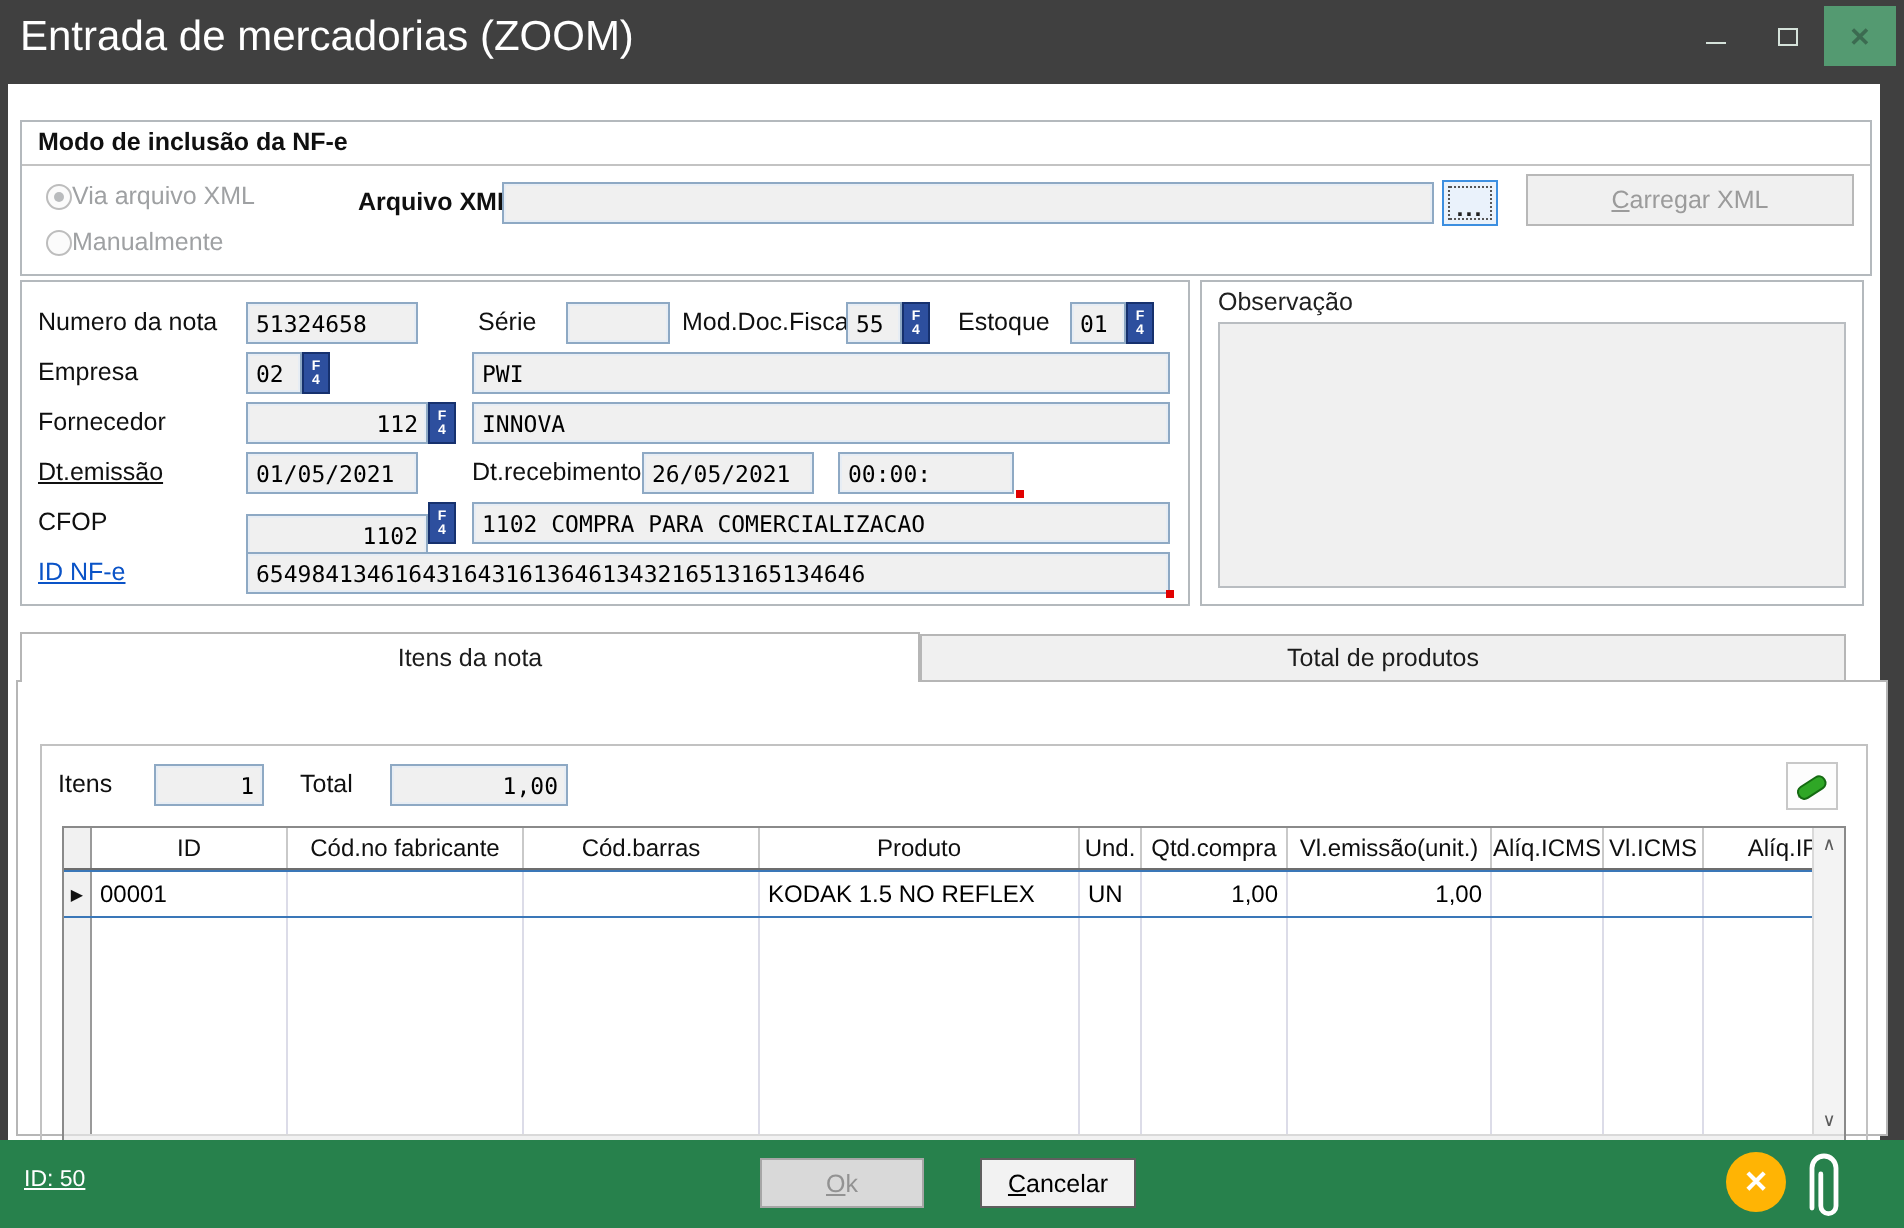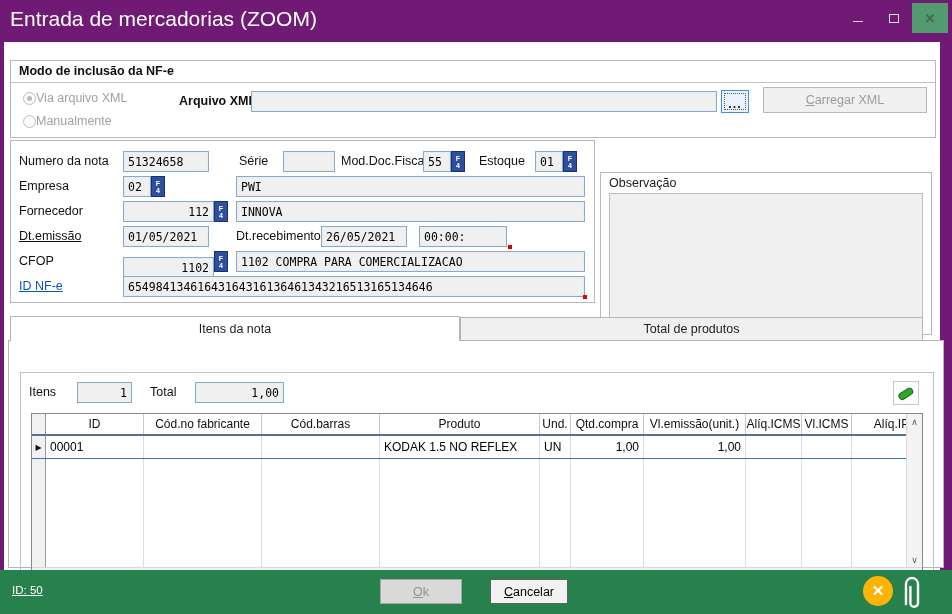--- a/index.html
+++ b/index.html
@@ -1,17 +1,17 @@
 <!DOCTYPE html>
 <html><head>
 <meta charset="utf-8">
 <style>
   * { box-sizing: border-box; margin: 0; padding: 0; }
   body { font-family: "Liberation Sans", sans-serif; background:#555; }
-  .window { position:relative; width:952px; height:614px; background:#701a75; overflow:hidden; }
+  .window { position:relative; width:952px; height:614px; background:#404040; overflow:hidden; }
 
   
   .titlebar { position:absolute; top:0; left:0; right:0; height:42px; }
   .title { position:absolute; left:10px; top:7px; color:#fff; font-size:21px; font-weight:400; }
   .win-controls { position:absolute; right:4px; top:3px; display:flex; height:30px; }
   .win-btn { width:36px; height:30px; display:flex; align-items:center; justify-content:center; color:#dde9e1; font-size:13px; }
   .win-btn .min-line { width:10px; height:0; border-top:1.5px solid #d5e2da; margin-top:6px; }
   .win-btn .max-box { width:10px; height:9px; border:1.5px solid #d5e2da; }
   .win-btn.close { background:#549a71; color:#3c6b51; font-weight:700; }
 
@@ -179,21 +179,21 @@
           <span>F</span>
           <span>4</span>
         </div>
       <div class="fld" style="left:225px; top:110px; width:349px;">1102 COMPRA PARA COMERCIALIZACAO</div>
 
       <div class="flabel link" style="left:8px; top:135px;">ID NF-e</div>
       <div class="fld" style="left:112px; top:135px; width:462px;">65498413461643164316136461343216513165134646</div>
       <div class="reddot" style="left:572px; top:154px;"></div>
     </div>
 
-    <div class="groupbox" style="left:596px; top:98px; width:332px; height:163px;margin-top:32px;">
+    <div class="groupbox" style="left:596px; top:98px; width:332px; height:163px;">
       <div class="gb-title-plain">Observação</div>
       <div class="memo" style="left:8px; top:20px; width:314px; height:133px;"></div>
     </div>
 
     <div class="tabs-wrap">
       <div class="tab active">Itens da nota</div>
       <div class="tab inactive">Total de produtos</div>
       <div class="tab-page">
         <div class="itens-panel">
           <div class="flabel" style="left:8px; top:9px;">Itens</div>

